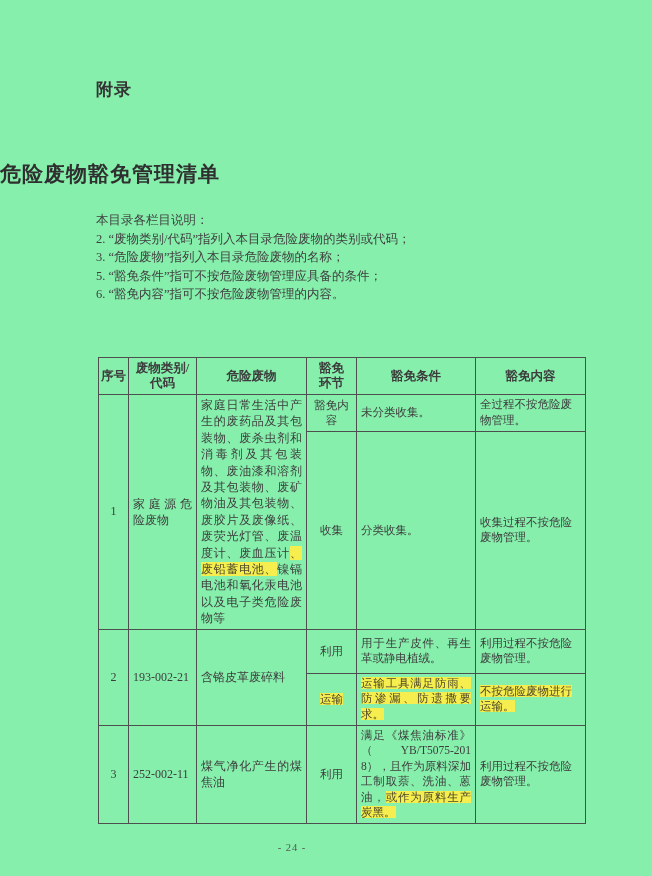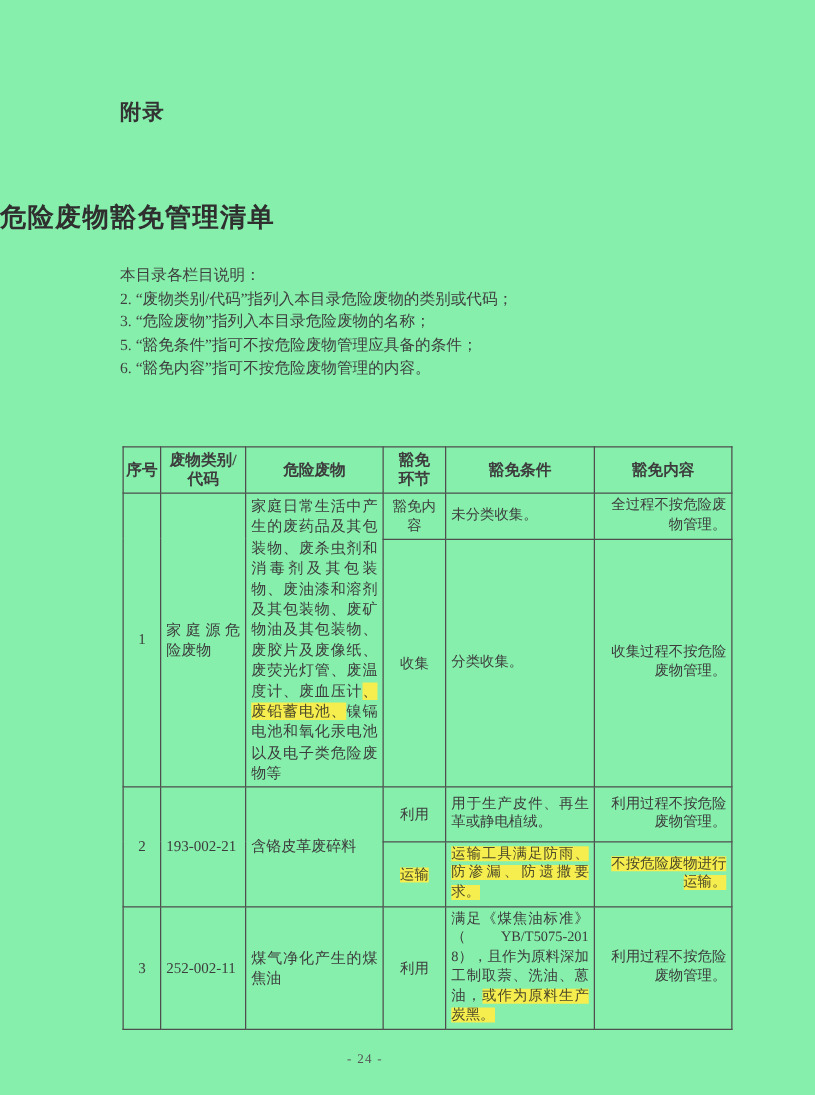--- a/index.html
+++ b/index.html
@@ -39,21 +39,21 @@
   .exempt th{
     font-weight:bold;text-align:center;
     white-space:pre-line;line-height:15px;font-size:12.5px;
     padding:3px 1px;
   }
   .c-no{text-align:center;font-size:12px;padding:2px 1px;}
   .c-cat{text-align:justify;font-size:12px;line-height:16px;padding:2px 3px;}
   .c-waste{text-align:justify;font-size:12px;line-height:16.4px;padding:2px 5px;margin-top:12px;}
   .c-step{text-align:center;font-size:11.5px;padding:2px 0;}
   .c-cond,.c-cont{text-align:justify;font-size:11.5px;line-height:15.5px;padding:2px 4px;vertical-align:middle;}
-  .c-cont{text-align:right;}
+  .c-cont{text-align:left;}
   tr.r-h{height:30px;}
   tr.r1a{height:33px;}
   tr.r1b{height:193px;}
   tr.r2a{height:44px;}
   tr.r2b{height:52px;}
   tr.r3{height:92px;}
 
   .hl{background:#f6ee4e;color:#4c4a2a;}
 
   .page-number{

